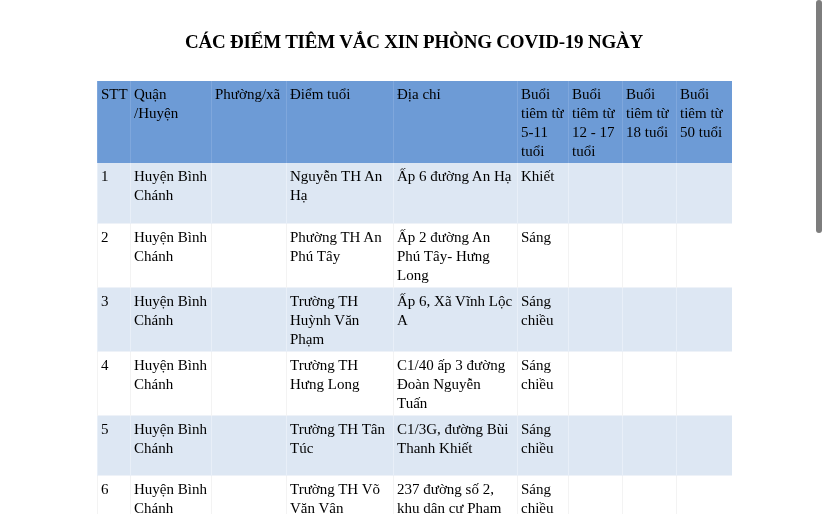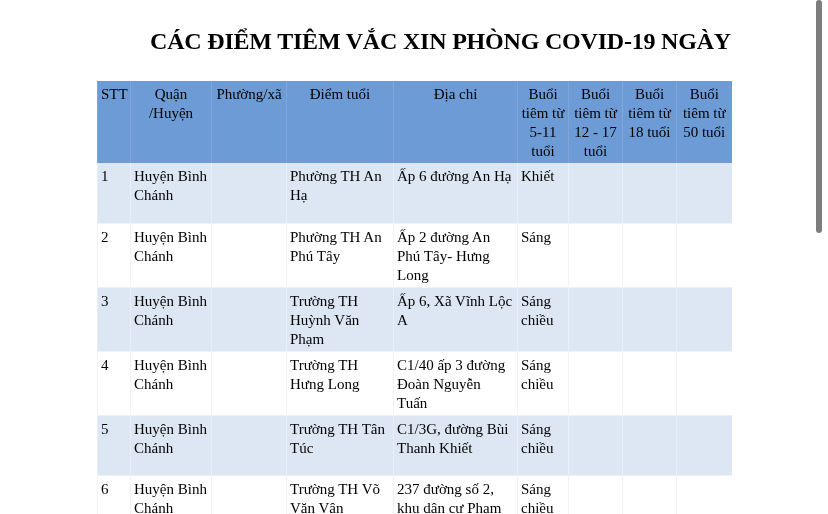--- a/index.html
+++ b/index.html
@@ -3,34 +3,34 @@
 <meta charset="utf-8">
 <style>
   html, body { margin:0; padding:0; }
   body {
     width:828px; height:514px; overflow:hidden; background:#ffffff;
     font-family:"Liberation Serif", "DejaVu Serif", serif; color:#000;
     position:relative;
   }
   .title {
     position:absolute; left:97px; width:634px; top:27px;
-    text-align:right; font-weight:bold; font-size:24px; line-height:29px;
+    text-align:center; font-weight:bold; font-size:19px; line-height:29px;
     letter-spacing:-0.2px;
   }
   table.sched {
     position:absolute; left:97px; top:81px; width:634px;
     border-collapse:collapse; table-layout:fixed;
     font-size:15px; line-height:19px;
   }
   table.sched th, table.sched td {
     vertical-align:top; text-align:left; font-weight:normal;
     padding:4px 3px 2px 3px; overflow:hidden;
   }
   table.sched thead tr { background:#6d9bd6; height:82px; }
-  table.sched thead th { border-left:1px solid #7fa7dc;text-align:center; }
+  table.sched thead th { border-left:1px solid #7fa7dc; }
   table.sched tbody tr { height:60px; }
   table.sched tbody tr.odd { background:#dde7f3; }
   table.sched tbody tr.even { background:#ffffff; }
   table.sched tbody tr.odd td { border-left:1px solid #e8eff8; }
   table.sched tbody tr.even td { border-left:1px solid #f3f3f3; }
   table.sched tbody tr { border-bottom:1px solid #eef2f8; }
   .quan { padding-left:4px; }
   .scrollbar {
     position:absolute; left:816px; top:0; width:6px; height:233px;
     background:#7d7d7d; border-radius:3px;
@@ -66,21 +66,21 @@
       <th>Buổi tiêm từ 12 - 17 tuổi</th>
       <th>Buổi tiêm từ 18 tuổi</th>
       <th>Buổi tiêm từ 50 tuổi</th>
     </tr>
   </thead>
   <tbody>
     <tr class="odd">
       <td>1</td>
       <td class="quan">Huyện Bình Chánh</td>
       <td></td>
-      <td>Phường TH An Hạ</td>
+      <td>Nguyễn TH An Hạ</td>
       <td>Ấp 6 đường An Hạ</td>
       <td>Khiết</td>
       <td></td>
       <td></td>
       <td></td>
     </tr>
     <tr class="even">
       <td>2</td>
       <td class="quan">Huyện Bình Chánh</td>
       <td></td>

